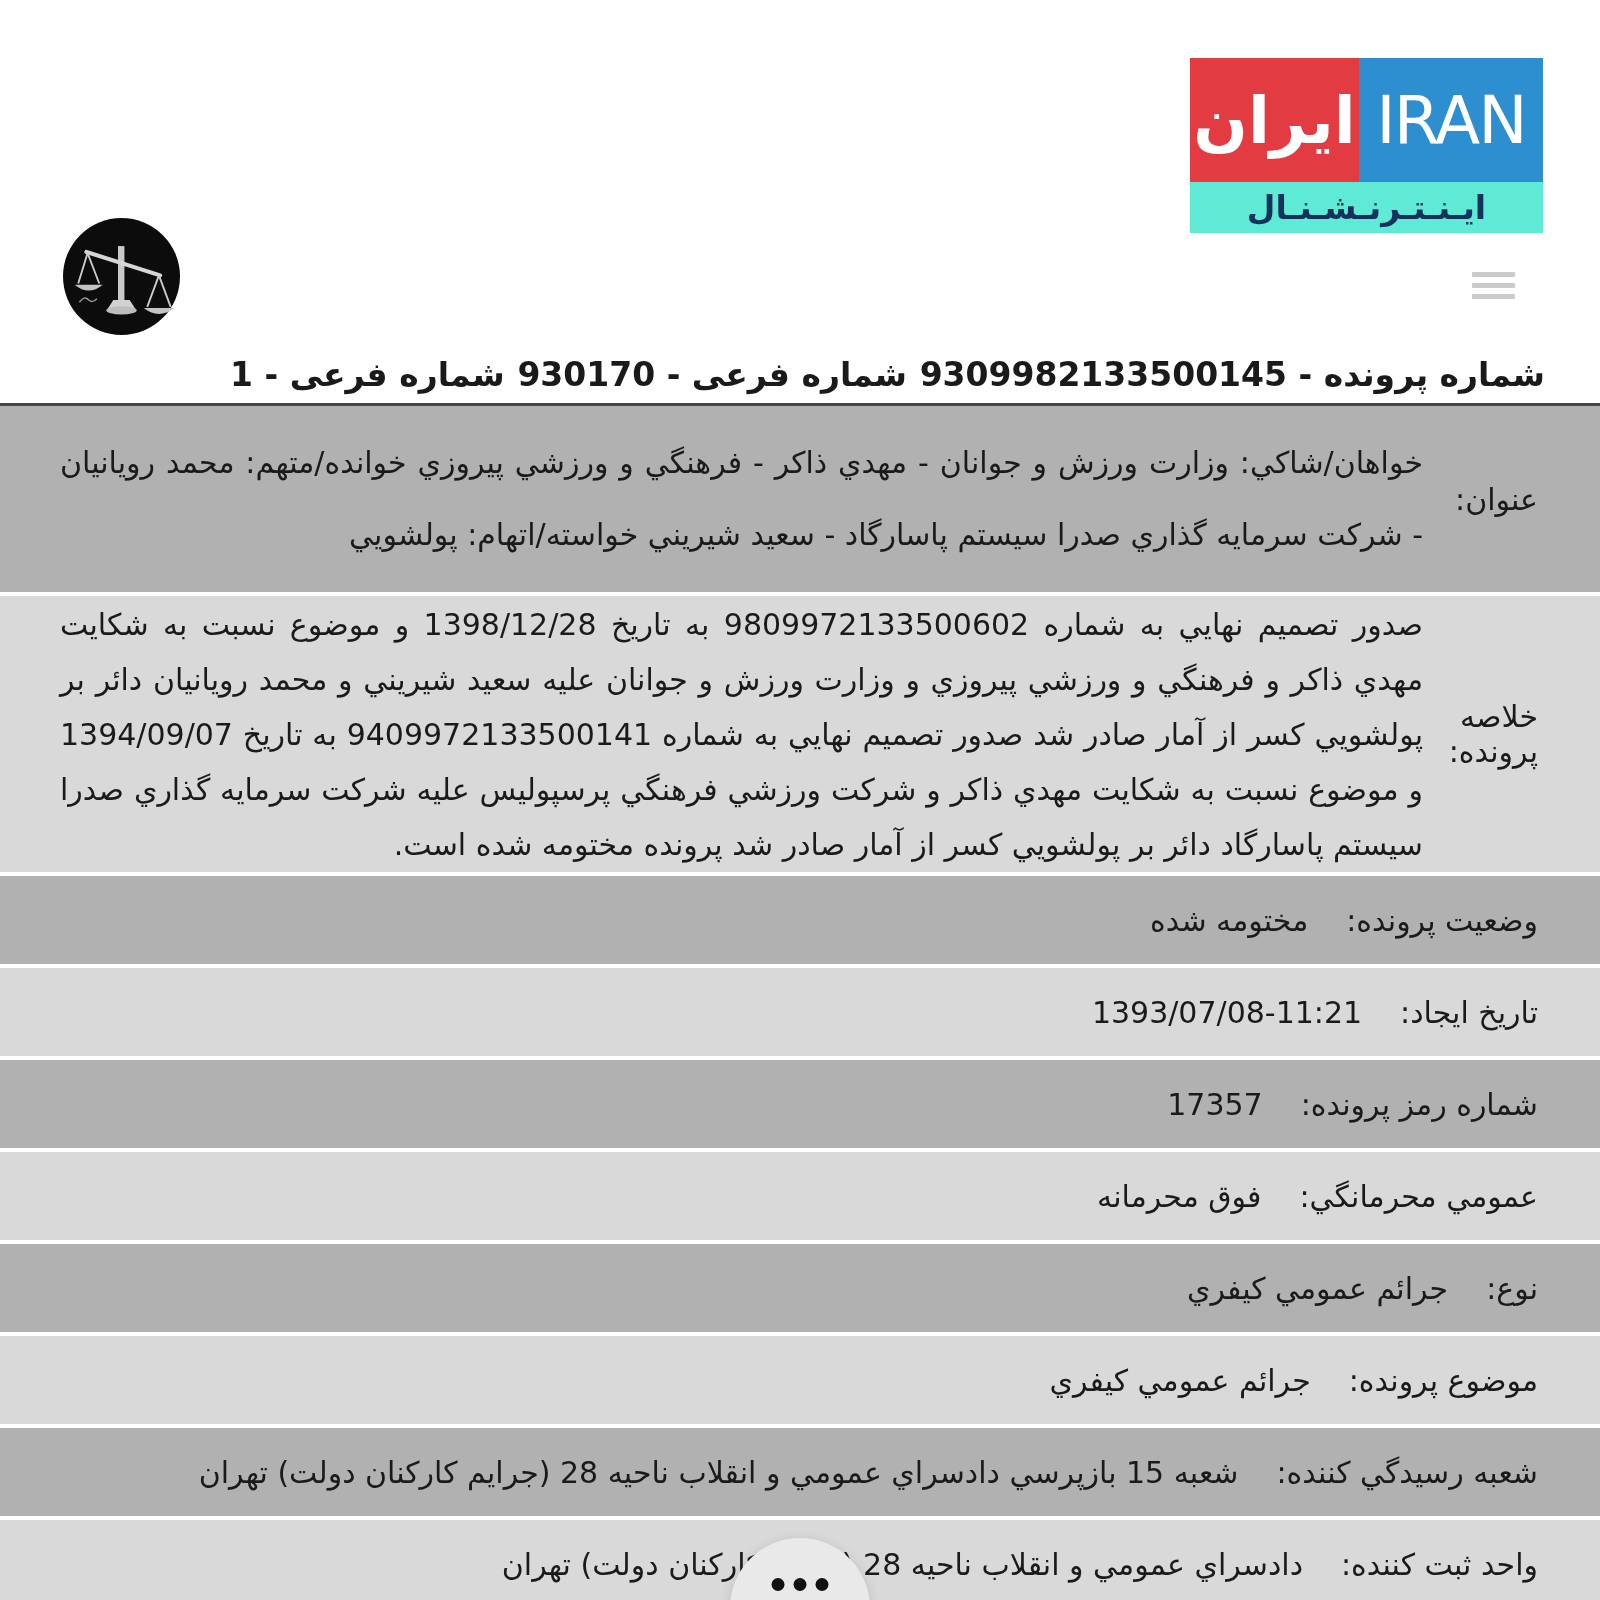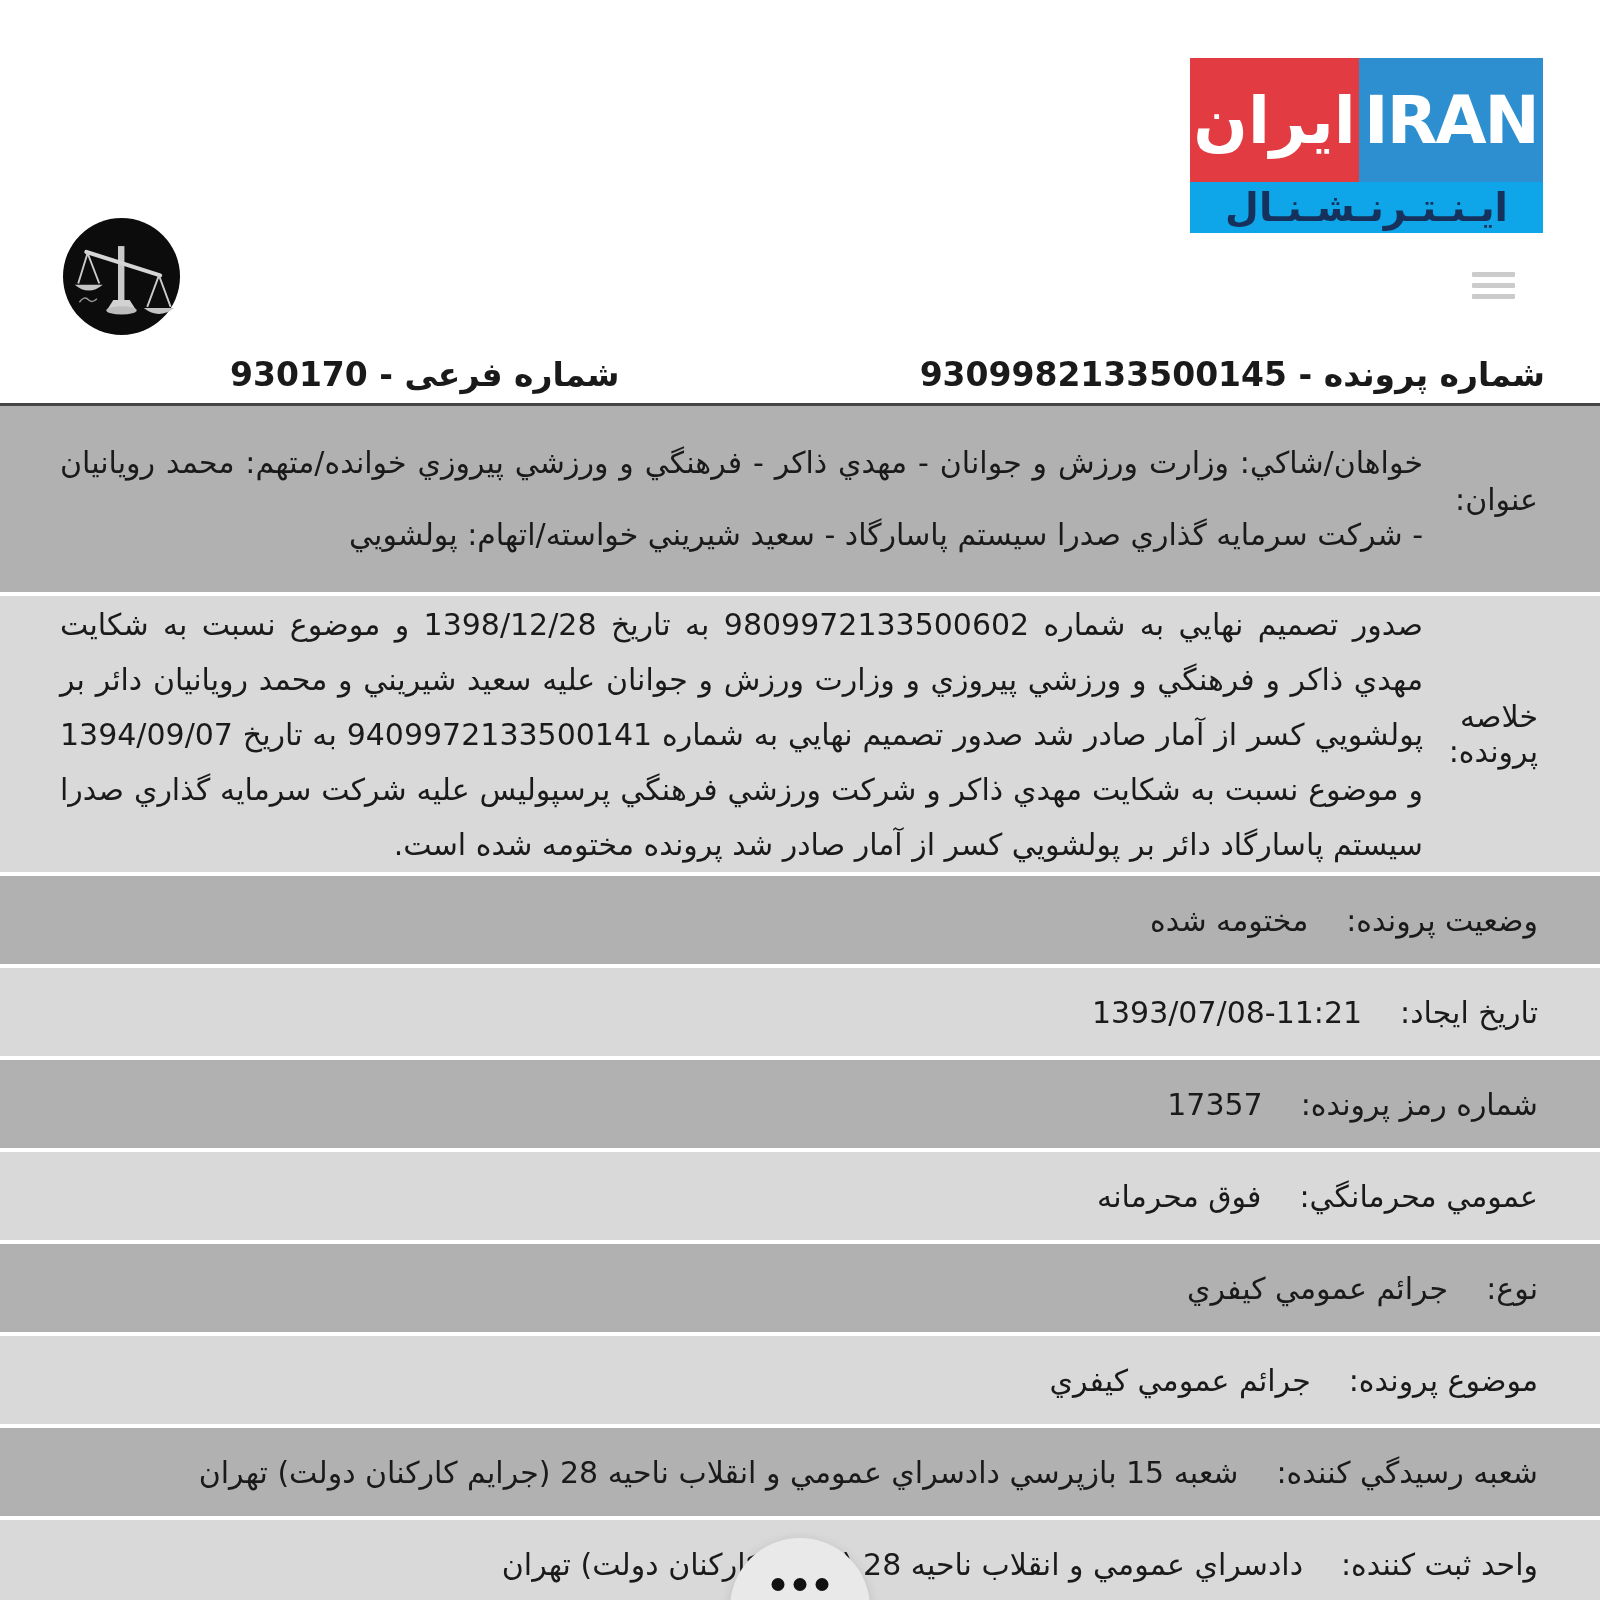--- a/index.html
+++ b/index.html
@@ -12,23 +12,23 @@
     width:1600px;height:1600px;overflow:hidden;background:#fff;
     font-family:"DejaVu Sans",sans-serif;direction:rtl;color:var(--text);position:relative;
   }
   
   .justice-logo{position:absolute;left:63px;top:218px;width:117px;height:117px}
   .brand{position:absolute;top:58px;right:57px;width:353px}
   .brand-top{display:flex;direction:ltr;height:124px}
   .brand-red{width:178px;background:var(--brand-red);color:#fff;display:flex;align-items:center;justify-content:center;
     font-size:64px;font-weight:bold;padding-top:2px}
   .brand-blue{width:194px;background:var(--brand-blue);color:#fff;display:flex;align-items:center;justify-content:center;
-    font-size:66px;font-weight:bold;letter-spacing:-2px}
-  .brand-sub{height:51px;background:#0ea5e9;color:var(--brand-navy);display:flex;align-items:center;justify-content:center;
-    font-size:39px;font-weight:bold;letter-spacing:1px}
+    font-size:66px;font-weight:normal;letter-spacing:-2px}
+  .brand-sub{height:51px;background:#5eead4;color:var(--brand-navy);display:flex;align-items:center;justify-content:center;
+    font-size:33px;font-weight:bold;letter-spacing:1px}
   .hamburger{position:absolute;top:272px;right:85px;width:43px;padding:0;border:0;background:transparent;cursor:pointer}
   .hamburger i{display:block;height:5px;background:#cbcbcb;border-radius:1px;margin-bottom:6px}
   
   .case-numbers{position:absolute;top:352px;left:0;right:0;height:46px;line-height:46px;
     display:flex;justify-content:space-between;padding:0 55px 0 230px;
     font-weight:bold;font-size:33px;white-space:nowrap}
   
   .case-table{position:absolute;top:403px;left:0;right:0;border-top:3px solid var(--table-border)}
   .row{display:flex;align-items:center;margin-bottom:4px;padding:0 62px 0 60px;font-size:30px}
   .row.dark{background:var(--row-dark)}
@@ -82,20 +82,21 @@
 
 <button class="hamburger" aria-label="menu">
   <i></i>
   <i></i>
   <i></i>
 </button>
 
 <div class="case-numbers">
   <span>شماره پرونده - 9309982133500145</span>
   <span>شماره فرعی - 930170</span>
+  <span>شماره فرعی - 1</span>
 </div>
 
 <main class="case-table">
 
   <div class="row multi row-title dark">
     <span class="label">عنوان:</span>
     <span class="value">خواهان/شاکي: وزارت ورزش و جوانان - مهدي ذاکر - فرهنگي و ورزشي پيروزي خوانده/متهم: محمد رويانيان - شرکت سرمايه گذاري صدرا سيستم پاسارگاد - سعيد شيريني خواسته/اتهام: پولشويي</span>
   </div>
 
   <div class="row multi row-summary light">

